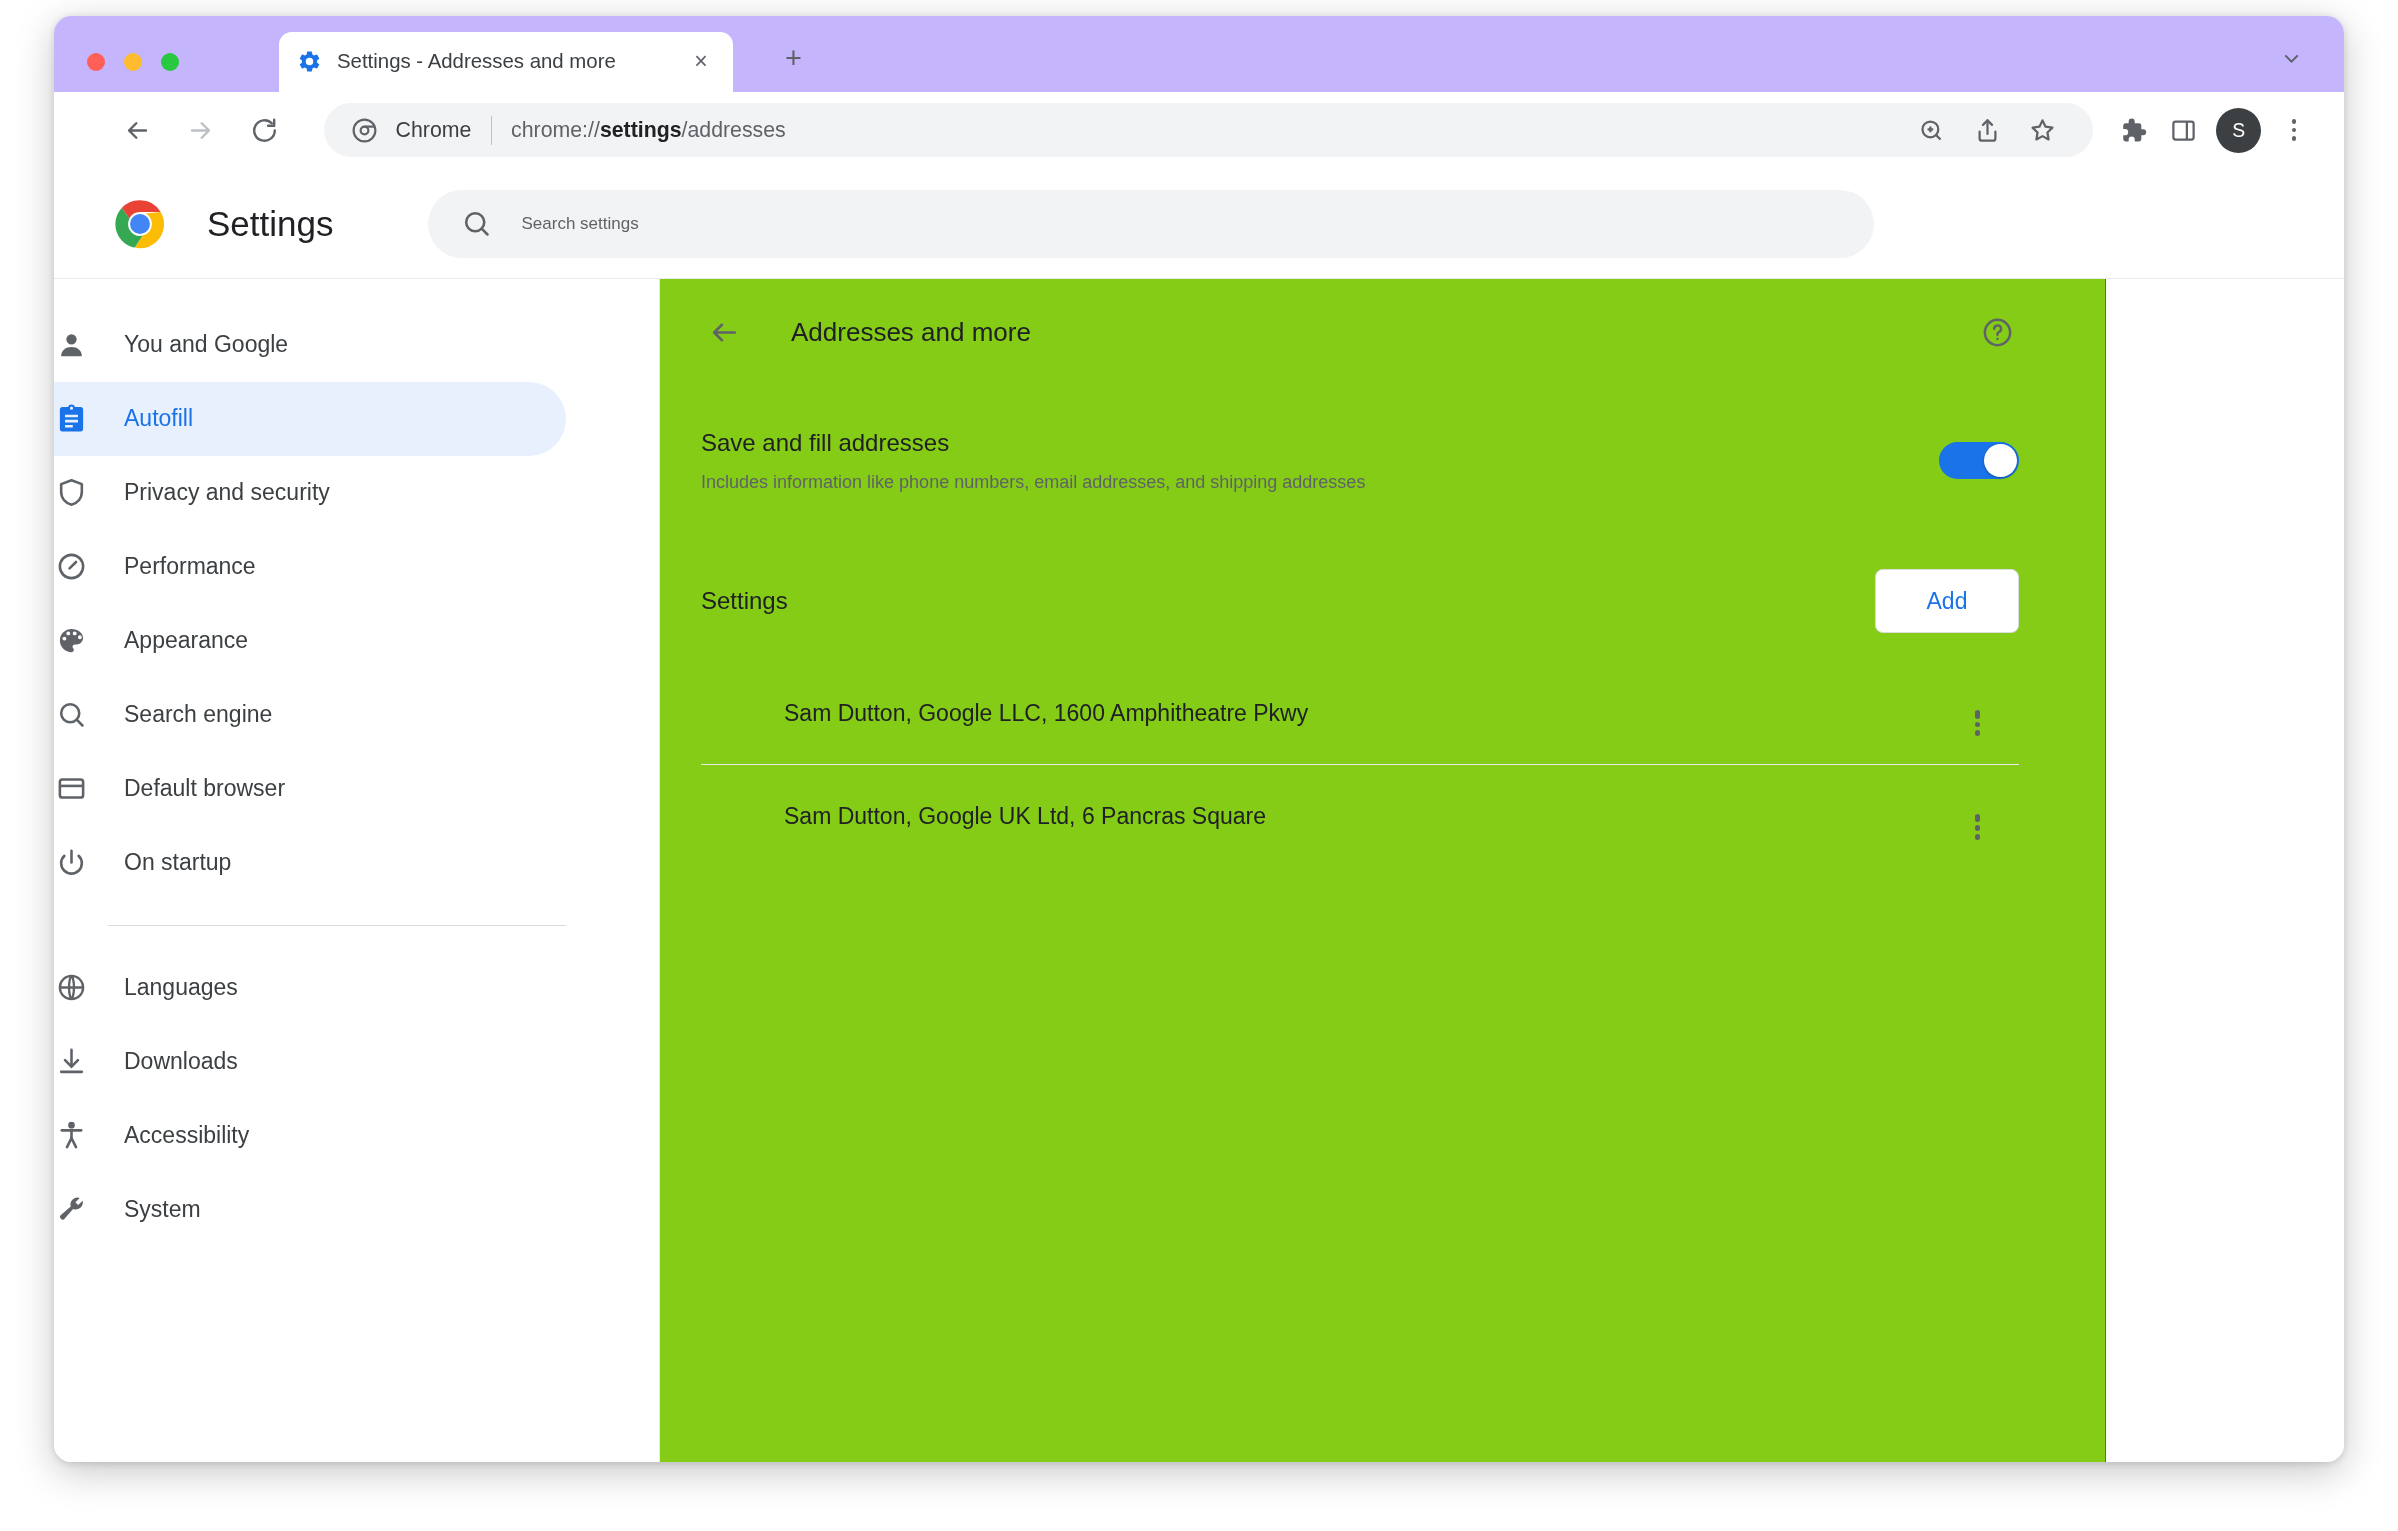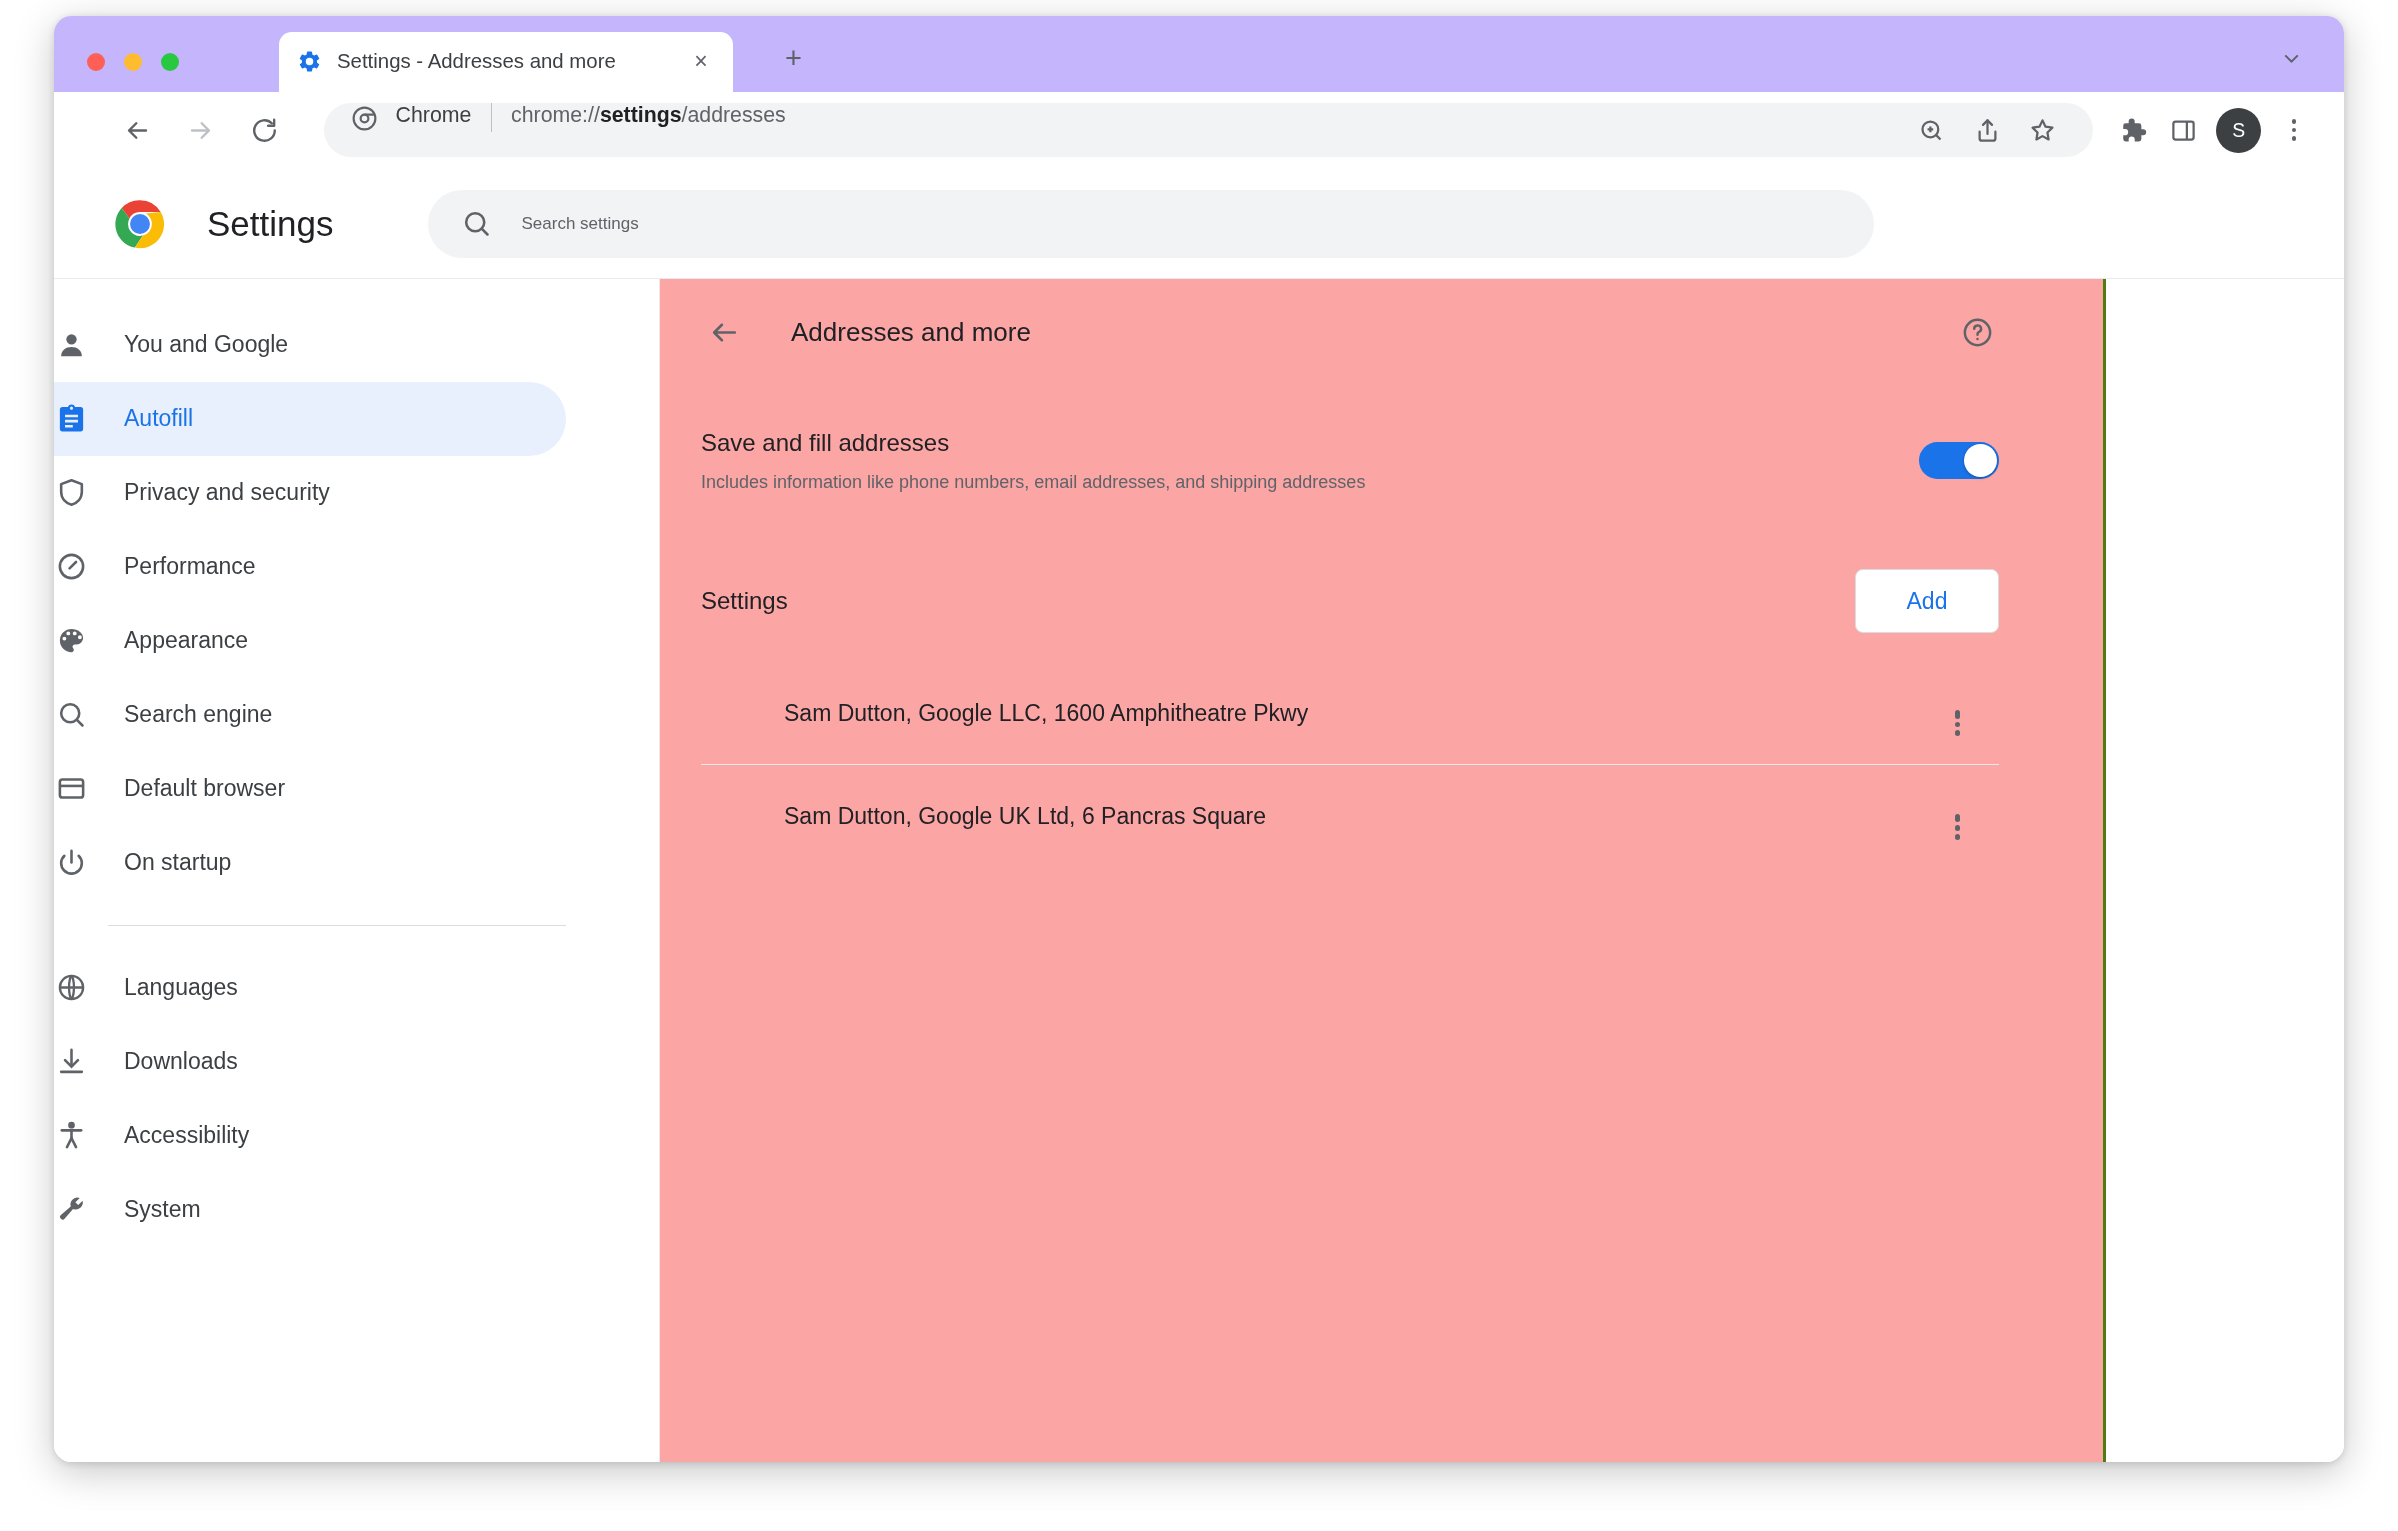--- a/index.html
+++ b/index.html
@@ -101,20 +101,21 @@
     margin-right: 13.6px;
   }
   .nav-btn.disabled { color: #bdc1c6; }
 
   .omnibox {
     flex: 1 1 auto;
     height: 54px;
     background: #f1f3f4;
     border-radius: 27px;
     display: flex;
+    align-items: center;
     padding: 0 25px;
     margin-left: 21.3px;
     margin-right: 15.5px;
     min-width: 0;
   }
   .omni-icon {
     width: 31px; height: 31px;
     margin-right: 15.5px;
     display: flex; align-items: center; justify-content: center;
     color: #5f6368;
@@ -237,24 +238,24 @@
   }
   .nav-item.active .n-icon { color: #1a73e8; }
   .nav-sep {
     height: 1px;
     background: #dadce0;
     margin: 25px 93px 25px 54px;
   }
 
   .content {
     flex: 1 1 auto;
-    background: #fca5a5;
-    border-right: 3px solid #4d7c0f;
+    background: #84cc16;
+    border-right: 1px solid #4d7c0f;
     max-width: 1446px;
-    padding: 0 63px 0 0;
+    padding: 0 45px 0 0;
   }
   .content-head {
     display: flex;
     align-items: center;
     height: 107px;
     padding: 0 39px 0 41px;
   }
   .back-arrow {
     width: 47px; height: 47px;
     display: flex; align-items: center; justify-content: center;

